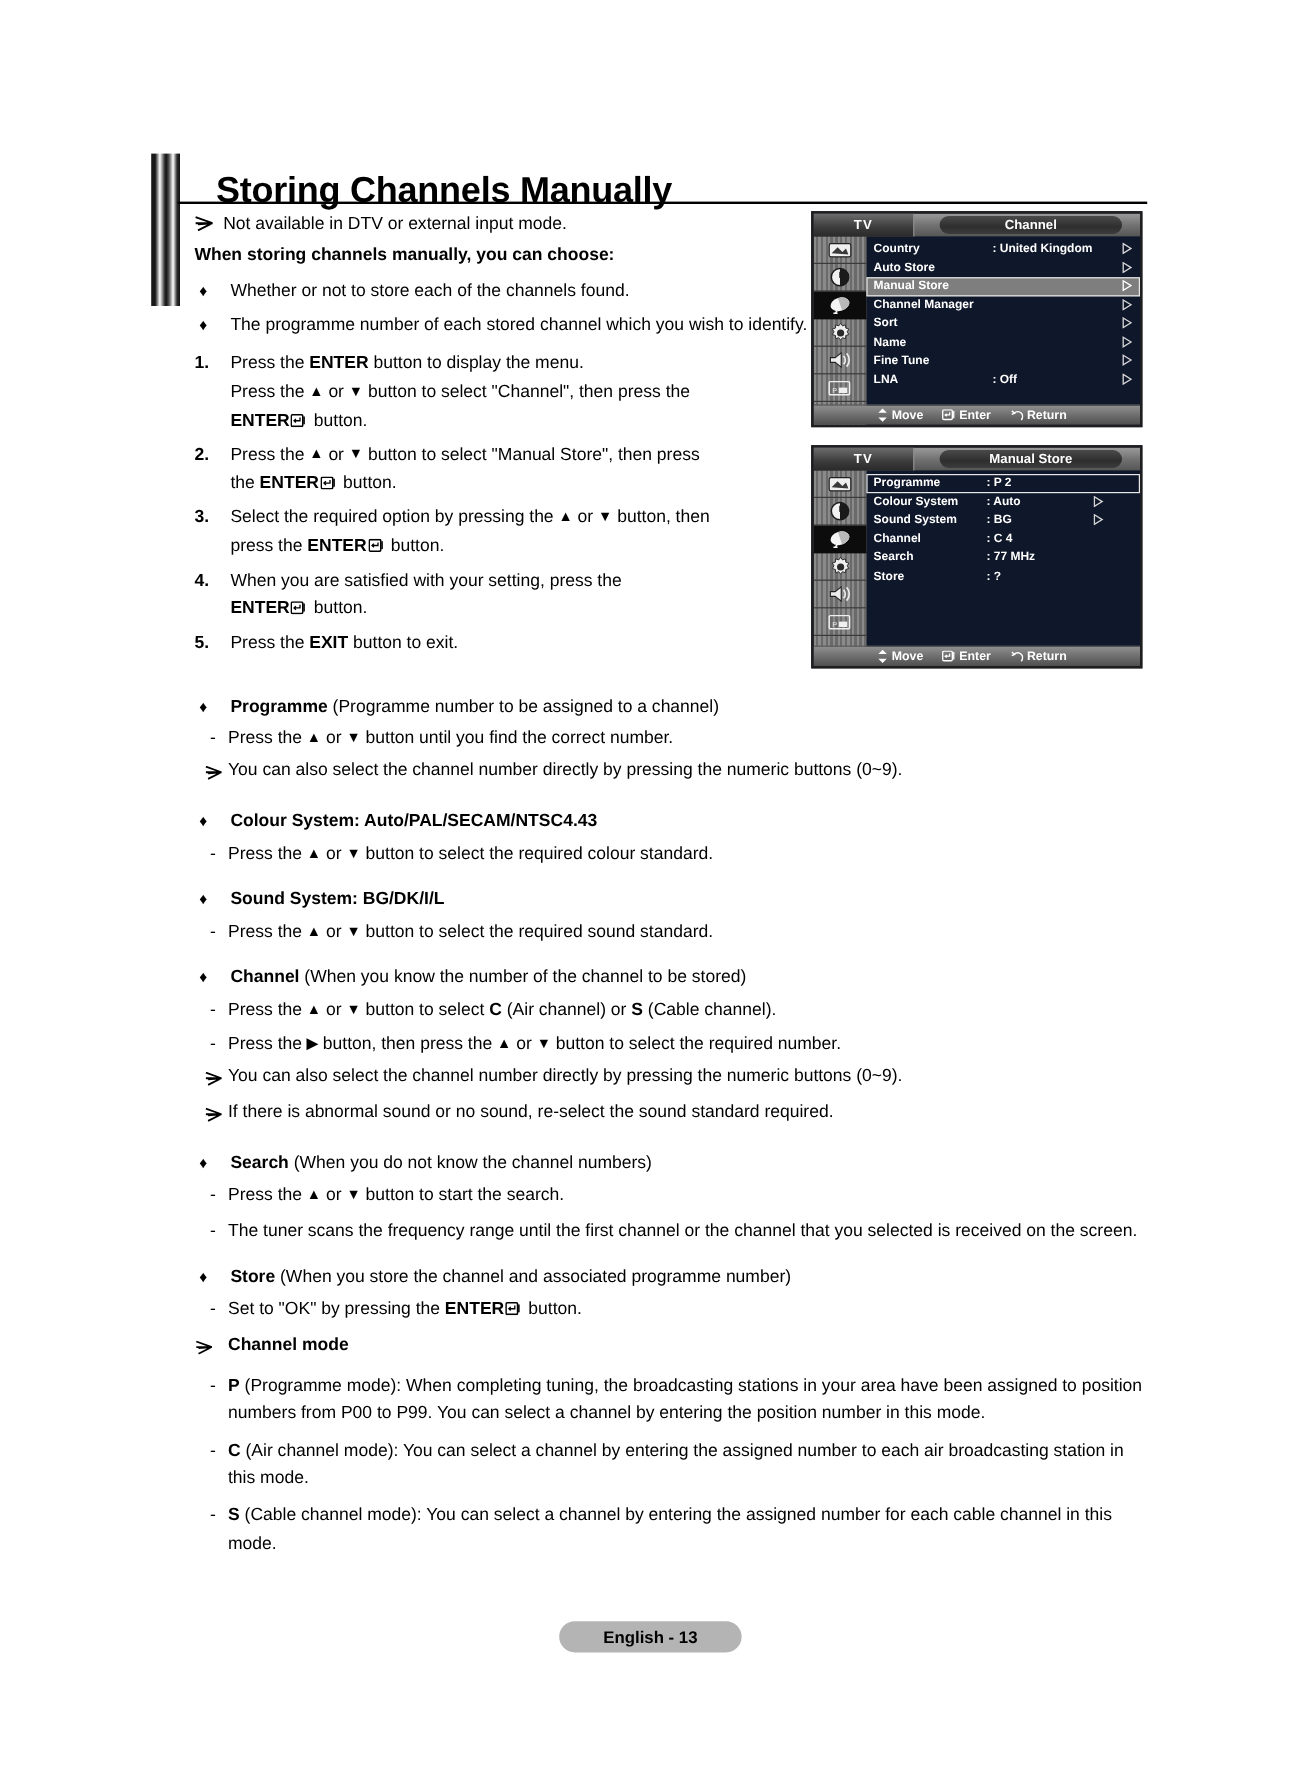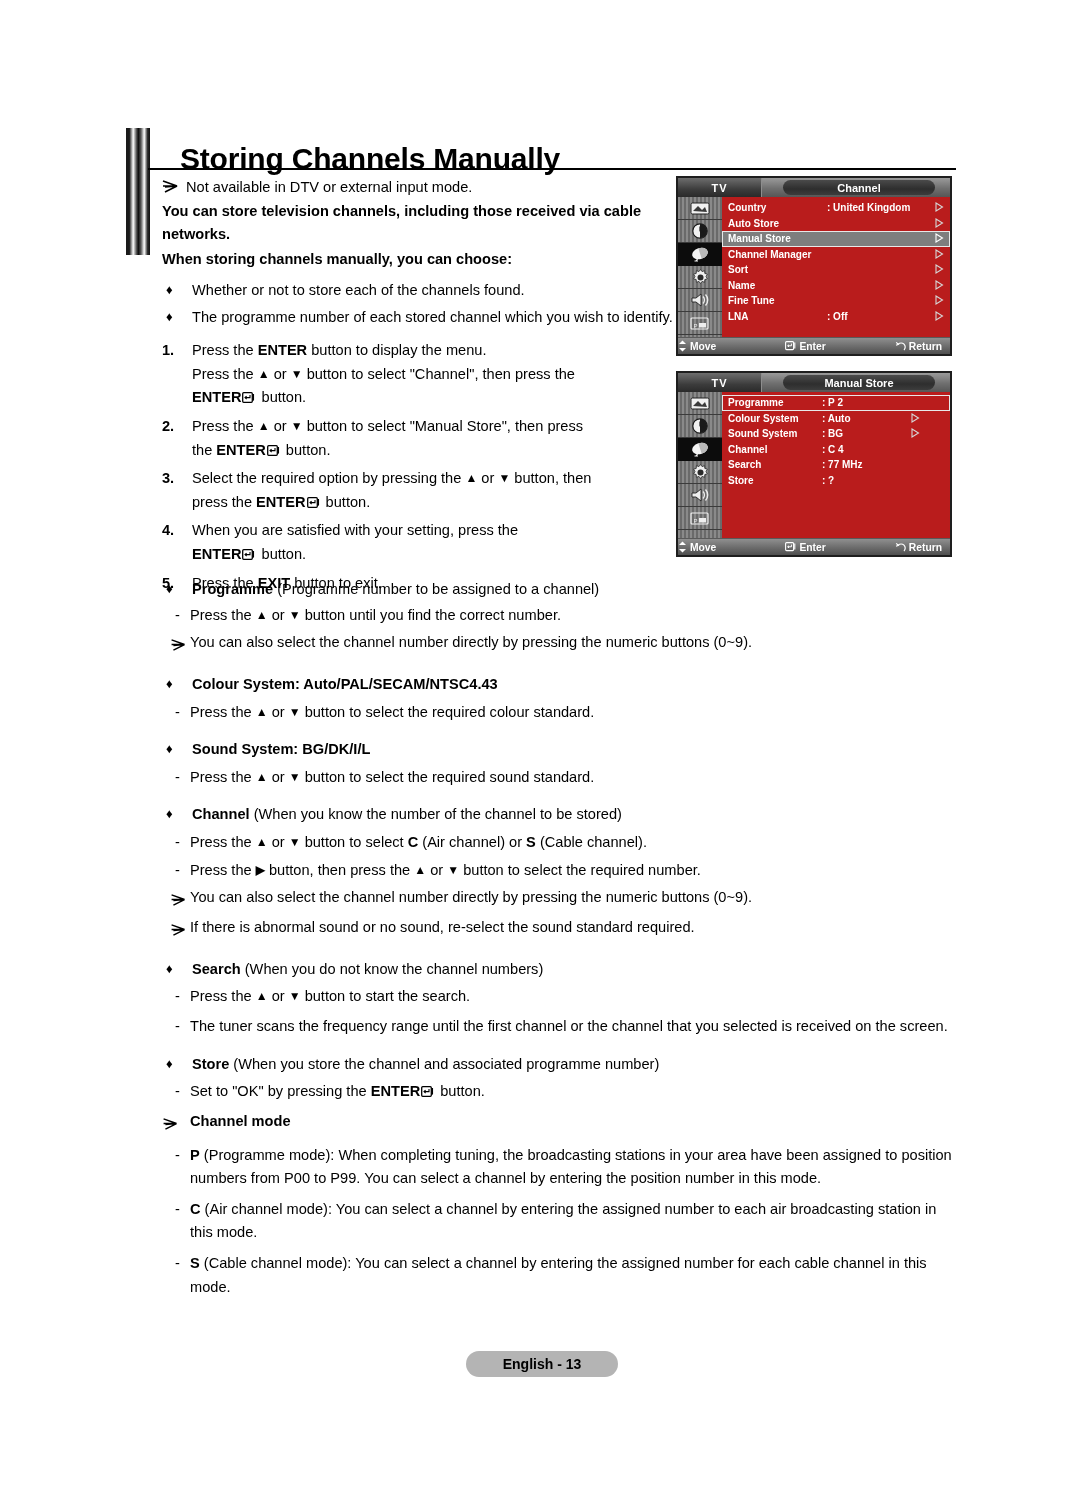--- a/index.html
+++ b/index.html
@@ -81,21 +81,21 @@
 
   
   .sec { margin-top:14px; }
   .sec-sm { margin-top:8px; }
 
   
   .osd {
     position:absolute;
     width:276px;
     border:2px solid #1e1e1e;
-    background:#b91c1c;
+    background:#0f172a;
     font-family:"Liberation Sans", sans-serif;
     color:#fff;
     overflow:hidden;
   }
   #osd1 { left:676px; top:176px; height:180px; }
   #osd2 { left:676px; top:371px; height:186px; }
 
   .osd-head {
     position:relative; height:19px;
     background:linear-gradient(to bottom,#9a9a9a 0%, #6f6f6f 55%, #565656 100%);
@@ -145,21 +145,21 @@
   .mrow .marrow { position:absolute; right:6px; top:2px; }
   .mrow.hl {
     outline:1px solid #e8e8e8; outline-offset:-1px;
     background:#7e7e7e;
   }
   .mrow.hl2 { outline:1px solid #e8e8e8; outline-offset:-1px; }
 
   .osd-foot {
     position:absolute; left:0; right:0; bottom:0; height:17px;
     background:linear-gradient(to bottom,#8f8f8f 0%,#6b6b6b 55%,#4f4f4f 100%);
-    display:flex; align-items:center; justify-content:space-between;
+    display:flex; align-items:center; justify-content:center;
     gap:16px; padding-right:8px;
     font-size:10.3px; font-weight:bold; color:#fff;
     border-top:1px solid #5a5a5a;
   }
   .osd-foot .fitem { display:flex; align-items:center; gap:3px; }
   .osd-foot svg { display:block; }
 
   
   .footer-badge {
     position:absolute; left:466px; top:1351px;
@@ -184,21 +184,20 @@
 
     <div class="note">
       <span class="arrow-ico">
         <svg width="17" height="13" viewBox="0 0 17 13">
             <path d="M1 1 L15 6 L1 6 M3 7 L15 6 L3 12" stroke="#000" stroke-width="1.6" fill="none"></path>
           </svg>
       </span>
       <span class="ln">Not available in DTV or external input mode.</span>
     </div>
 
-    <p class="blk bold">You can store television channels, including those received via cable networks.</p>
     <p class="blk bold" style="margin-top:2px;">When storing channels manually, you can choose:</p>
 
     <div style="margin-top:7px;">
       <div class="bulrow">
         <span class="bul">♦</span>
         <span class="bodytxt">Whether or not to store each of the channels found.</span>
       </div>
       <div class="bulrow" style="margin-top:4px;">
         <span class="bul">♦</span>
         <span class="bodytxt">The programme number of each stored channel which you wish to identify.</span>

